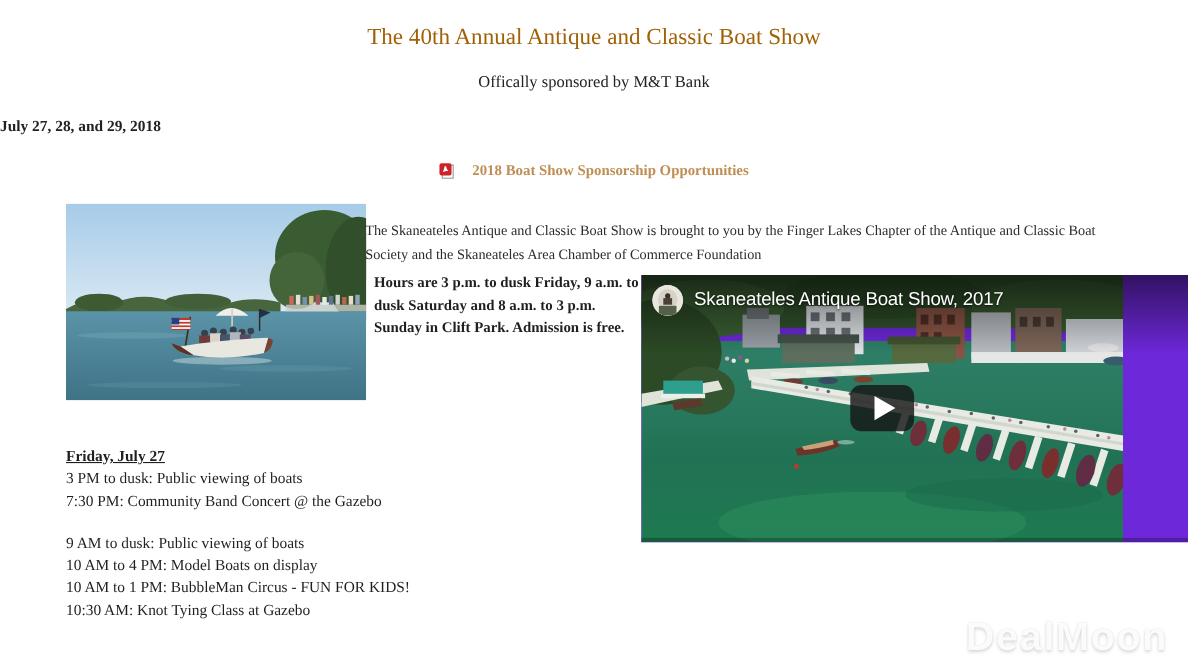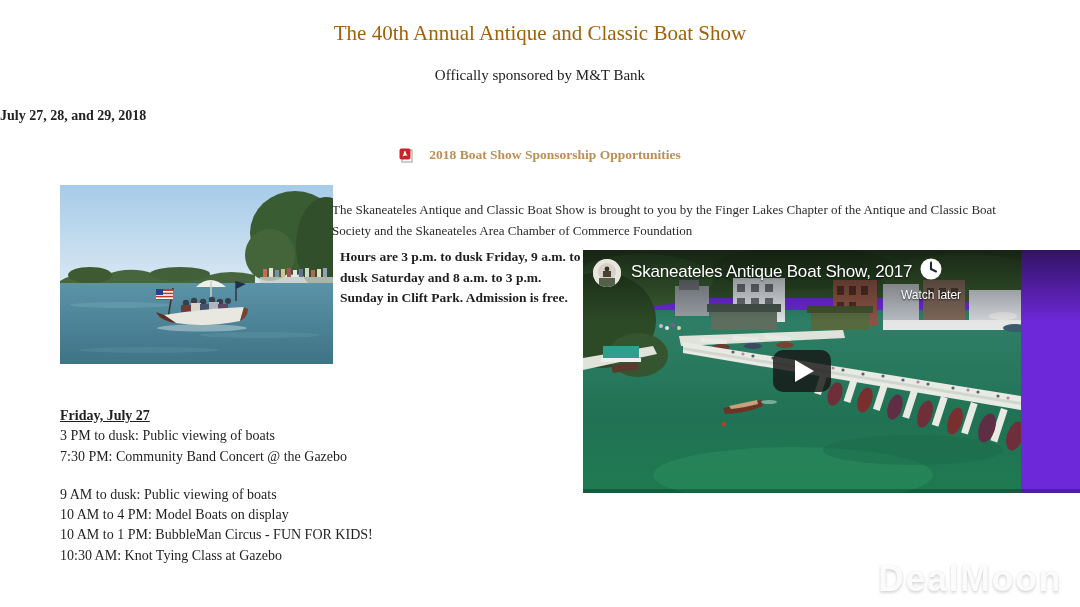--- a/index.html
+++ b/index.html
@@ -304,30 +304,20 @@
         <circle cx="14" cy="14" r="14" fill="#e9e6df"></circle>
         <circle cx="14" cy="13" r="9" fill="#d8d2c6"></circle>
         <rect x="10" y="12" width="8" height="6" fill="#4a4136"></rect>
         <circle cx="14" cy="10" r="2.4" fill="#3a3229"></circle>
         <rect x="6" y="19" width="16" height="9" fill="#55604a"></rect>
       </svg>
     </div>
 
     <a class="video-title">Skaneateles Antique Boat Show, 2017</a>
 
-    <div class="vbtn watch-later">
-      <span class="vicon">
-        <svg width="24" height="24" viewBox="0 0 24 24">
-          <circle cx="12" cy="12" r="10.5" fill="#ffffff"></circle>
-          <line x1="12" y1="12" x2="12" y2="5.5" stroke="#1e2a33" stroke-width="2" stroke-linecap="round"></line>
-          <line x1="12" y1="12" x2="17" y2="14.5" stroke="#1e2a33" stroke-width="2" stroke-linecap="round"></line>
-        </svg>
-      </span>
-      <span class="vlabel">Watch later</span>
-    </div>
 
 
     <div class="play-button">
       <div class="play-tri"></div>
     </div>
 
     <div class="video-bottom-edge"></div>
   </div>
 
   <div class="schedule">

